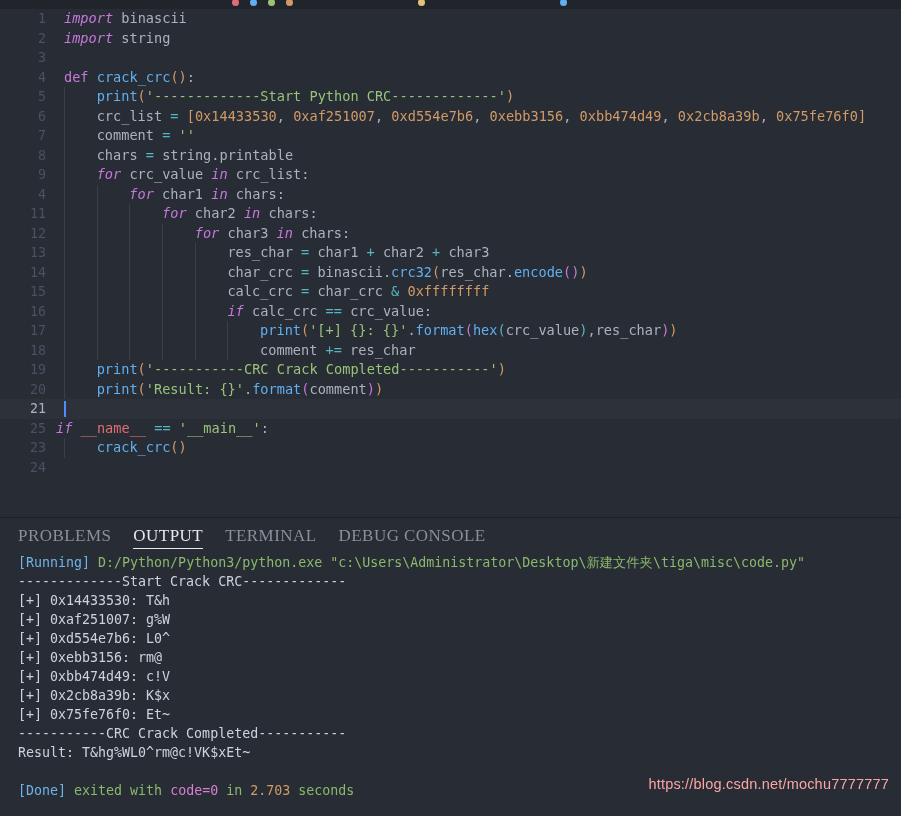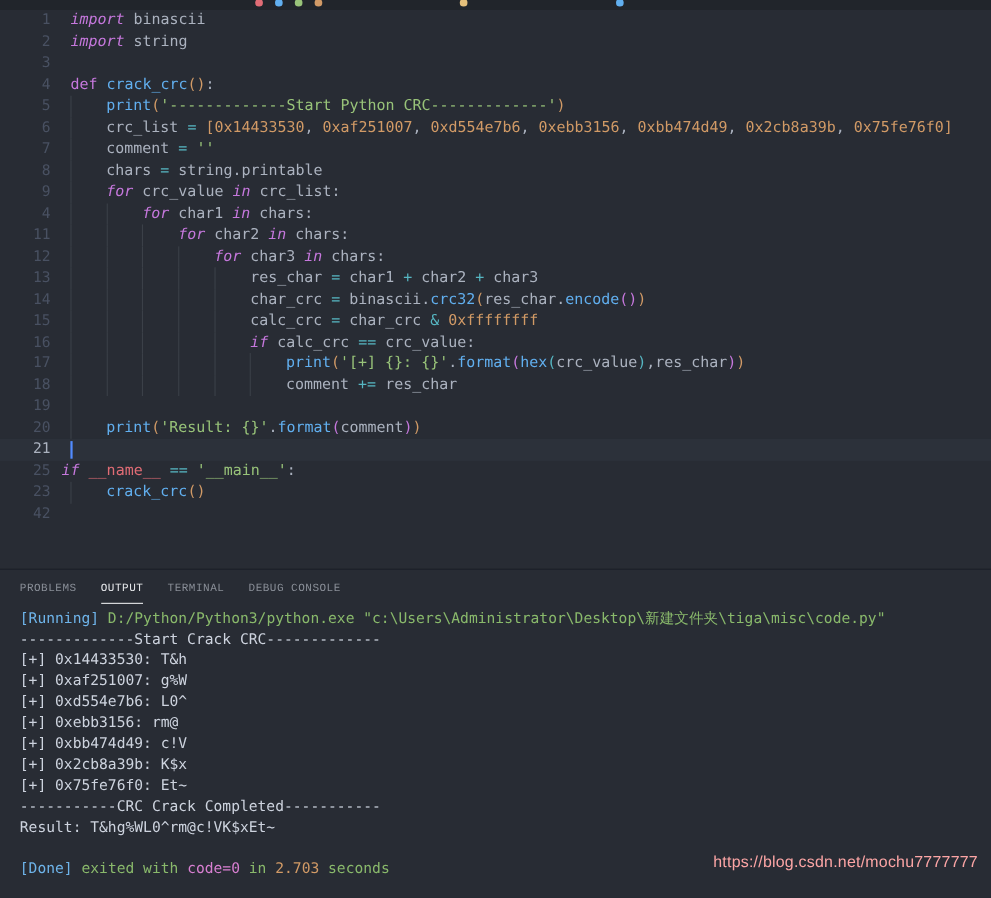--- a/index.html
+++ b/index.html
@@ -71,22 +71,22 @@
   
   .panel {
     position: absolute; top: 517px; left: 0; width: 901px; height: 299px;
     background: #282c34; border-top: 1px solid #1c2028;
   }
   .panel-tabs {
     position: relative; height: 33px; padding-left: 18px;
   }
   .ptab {
     display: inline-block; position: relative; height: 33px; line-height: 36px;
-    margin-right: 22px; font-size: 10px; letter-spacing: .45px;
-    color: #8a8f98; font-family: Liberation Mono, monospace;
+    margin-right: 22px; font-size: 17px; letter-spacing: .45px;
+    color: #8a8f98; font-family: Liberation Serif, serif;
     cursor: pointer;
   }
   .ptab.active { color: #e7e9ec; }
   .ptab.active::after {
     content: ""; position: absolute; left: 0; right: 0; bottom: 2px;
     height: 1px; background: #e7e9ec;
   }
   .out {
     position: relative; padding-left: 18px; padding-top: 2px;
     font-size: 13.3px; line-height: 19px; white-space: pre;
@@ -136,26 +136,26 @@
         <div class="row"><span class="lnum">9</span><span class="guide" style="left: 64px;"></span><span class="ltext" style="left: 96.68px;"><span class="kw">for</span><span class="plain"> crc_value </span><span class="kw">in</span><span class="plain"> crc_list</span><span class="punc">:</span></span></div>
         <div class="row"><span class="lnum">4</span><span class="guide" style="left: 64px;"></span><span class="guide" style="left: 96.68px;"></span><span class="ltext" style="left: 129.36px;"><span class="kw">for</span><span class="plain"> char1 </span><span class="kw">in</span><span class="plain"> chars</span><span class="punc">:</span></span></div>
         <div class="row"><span class="lnum">11</span><span class="guide" style="left: 64px;"></span><span class="guide" style="left: 96.68px;"></span><span class="guide" style="left: 129.36px;"></span><span class="ltext" style="left: 162.04px;"><span class="kw">for</span><span class="plain"> char2 </span><span class="kw">in</span><span class="plain"> chars</span><span class="punc">:</span></span></div>
         <div class="row"><span class="lnum">12</span><span class="guide" style="left: 64px;"></span><span class="guide" style="left: 96.68px;"></span><span class="guide" style="left: 129.36px;"></span><span class="guide" style="left: 162.04px;"></span><span class="ltext" style="left: 194.72px;"><span class="kw">for</span><span class="plain"> char3 </span><span class="kw">in</span><span class="plain"> chars</span><span class="punc">:</span></span></div>
         <div class="row"><span class="lnum">13</span><span class="guide" style="left: 64px;"></span><span class="guide" style="left: 96.68px;"></span><span class="guide" style="left: 129.36px;"></span><span class="guide" style="left: 162.04px;"></span><span class="guide" style="left: 194.72px;"></span><span class="ltext" style="left: 227.4px;"><span class="plain">res_char </span><span class="op">=</span><span class="plain"> char1 </span><span class="op">+</span><span class="plain"> char2 </span><span class="op">+</span><span class="plain"> char3</span></span></div>
         <div class="row"><span class="lnum">14</span><span class="guide" style="left: 64px;"></span><span class="guide" style="left: 96.68px;"></span><span class="guide" style="left: 129.36px;"></span><span class="guide" style="left: 162.04px;"></span><span class="guide" style="left: 194.72px;"></span><span class="ltext" style="left: 227.4px;"><span class="plain">char_crc </span><span class="op">=</span><span class="plain"> binascii</span><span class="punc">.</span><span class="fn">crc32</span><span class="par">(</span><span class="plain">res_char</span><span class="punc">.</span><span class="fn">encode</span><span class="par2">(</span><span class="par2">)</span><span class="par">)</span></span></div>
         <div class="row"><span class="lnum">15</span><span class="guide" style="left: 64px;"></span><span class="guide" style="left: 96.68px;"></span><span class="guide" style="left: 129.36px;"></span><span class="guide" style="left: 162.04px;"></span><span class="guide" style="left: 194.72px;"></span><span class="ltext" style="left: 227.4px;"><span class="plain">calc_crc </span><span class="op">=</span><span class="plain"> char_crc </span><span class="op">&amp;</span><span class="plain"> </span><span class="num">0xffffffff</span></span></div>
         <div class="row"><span class="lnum">16</span><span class="guide" style="left: 64px;"></span><span class="guide" style="left: 96.68px;"></span><span class="guide" style="left: 129.36px;"></span><span class="guide" style="left: 162.04px;"></span><span class="guide" style="left: 194.72px;"></span><span class="ltext" style="left: 227.4px;"><span class="kw">if</span><span class="plain"> calc_crc </span><span class="op">==</span><span class="plain"> crc_value</span><span class="punc">:</span></span></div>
         <div class="row"><span class="lnum">17</span><span class="guide" style="left: 64px;"></span><span class="guide" style="left: 96.68px;"></span><span class="guide" style="left: 129.36px;"></span><span class="guide" style="left: 162.04px;"></span><span class="guide" style="left: 194.72px;"></span><span class="guide" style="left: 227.4px;"></span><span class="ltext" style="left: 260.08px;"><span class="fn">print</span><span class="par">(</span><span class="str">'[+] {}: {}'</span><span class="punc">.</span><span class="fn">format</span><span class="par2">(</span><span class="fn">hex</span><span class="par3">(</span><span class="plain">crc_value</span><span class="par3">)</span><span class="plain">,res_char</span><span class="par2">)</span><span class="par">)</span></span></div>
         <div class="row"><span class="lnum">18</span><span class="guide" style="left: 64px;"></span><span class="guide" style="left: 96.68px;"></span><span class="guide" style="left: 129.36px;"></span><span class="guide" style="left: 162.04px;"></span><span class="guide" style="left: 194.72px;"></span><span class="guide" style="left: 227.4px;"></span><span class="ltext" style="left: 260.08px;"><span class="plain">comment </span><span class="op">+=</span><span class="plain"> res_char</span></span></div>
-        <div class="row"><span class="lnum">19</span><span class="guide" style="left: 64px;"></span></div>
+        <div class="row"><span class="lnum">19</span><span class="guide" style="left: 64px;"></span><span class="ltext" style="left: 96.68px;"><span class="fn">print</span><span class="par">(</span><span class="str">'-----------CRC Crack Completed-----------'</span><span class="par">)</span></span></div>
         <div class="row"><span class="lnum">20</span><span class="guide" style="left: 64px;"></span><span class="ltext" style="left: 96.68px;"><span class="fn">print</span><span class="par">(</span><span class="str">'Result: {}'</span><span class="punc">.</span><span class="fn">format</span><span class="par2">(</span><span class="plain">comment</span><span class="par2">)</span><span class="par">)</span></span></div>
         <div class="row active"><span class="lnum">21</span><span class="ltext" style="left: 64px;"></span><span class="caret"></span></div>
         <div class="row"><span class="lnum">25</span><span class="ltext" style="left: 56px;"><span class="kw">if</span><span class="plain"> </span><span class="var">__name__</span><span class="plain"> </span><span class="op">==</span><span class="plain"> </span><span class="str">'__main__'</span><span class="punc">:</span></span></div>
         <div class="row"><span class="lnum">23</span><span class="guide" style="left: 64px;"></span><span class="ltext" style="left: 96.68px;"><span class="fn">crack_crc</span><span class="par">()</span></span></div>
-        <div class="row"><span class="lnum">42</span><span class="ltext" style="left: 64px;"></span></div>
+        <div class="row"><span class="lnum">24</span><span class="ltext" style="left: 64px;"></span></div>
       </div>
   </div>
 
   <div class="panel">
     <div class="panel-tabs" id="panel-tabs"><span class="ptab">PROBLEMS</span><span class="ptab active">OUTPUT</span><span class="ptab">TERMINAL</span><span class="ptab">DEBUG CONSOLE</span></div>
     <div class="out" id="output-body"><div class="oline"><span class="o-run">[Running]</span><span class="o-path"> D:/Python/Python3/python.exe "c:\Users\Administrator\Desktop\新建文件夹\tiga\misc\code.py"</span></div><div class="oline"><span class="o-grey">-------------Start Crack CRC-------------</span></div><div class="oline"><span class="o-grey">[+] 0x14433530: T&amp;h</span></div><div class="oline"><span class="o-grey">[+] 0xaf251007: g%W</span></div><div class="oline"><span class="o-grey">[+] 0xd554e7b6: L0^</span></div><div class="oline"><span class="o-grey">[+] 0xebb3156: rm@</span></div><div class="oline"><span class="o-grey">[+] 0xbb474d49: c!V</span></div><div class="oline"><span class="o-grey">[+] 0x2cb8a39b: K$x</span></div><div class="oline"><span class="o-grey">[+] 0x75fe76f0: Et~</span></div><div class="oline"><span class="o-grey">-----------CRC Crack Completed-----------</span></div><div class="oline"><span class="o-grey">Result: T&amp;hg%WL0^rm@c!VK$xEt~</span></div><div class="oline"><span class="o-grey"></span></div><div class="oline"><span class="o-done">[Done]</span><span class="o-green"> exited with </span><span class="o-pink">code=0</span><span class="o-green"> in </span><span class="o-num">2.703</span><span class="o-green"> seconds</span></div></div>
     <div class="watermark">https://blog.csdn.net/mochu7777777</div>
   </div>
 
 </div>

